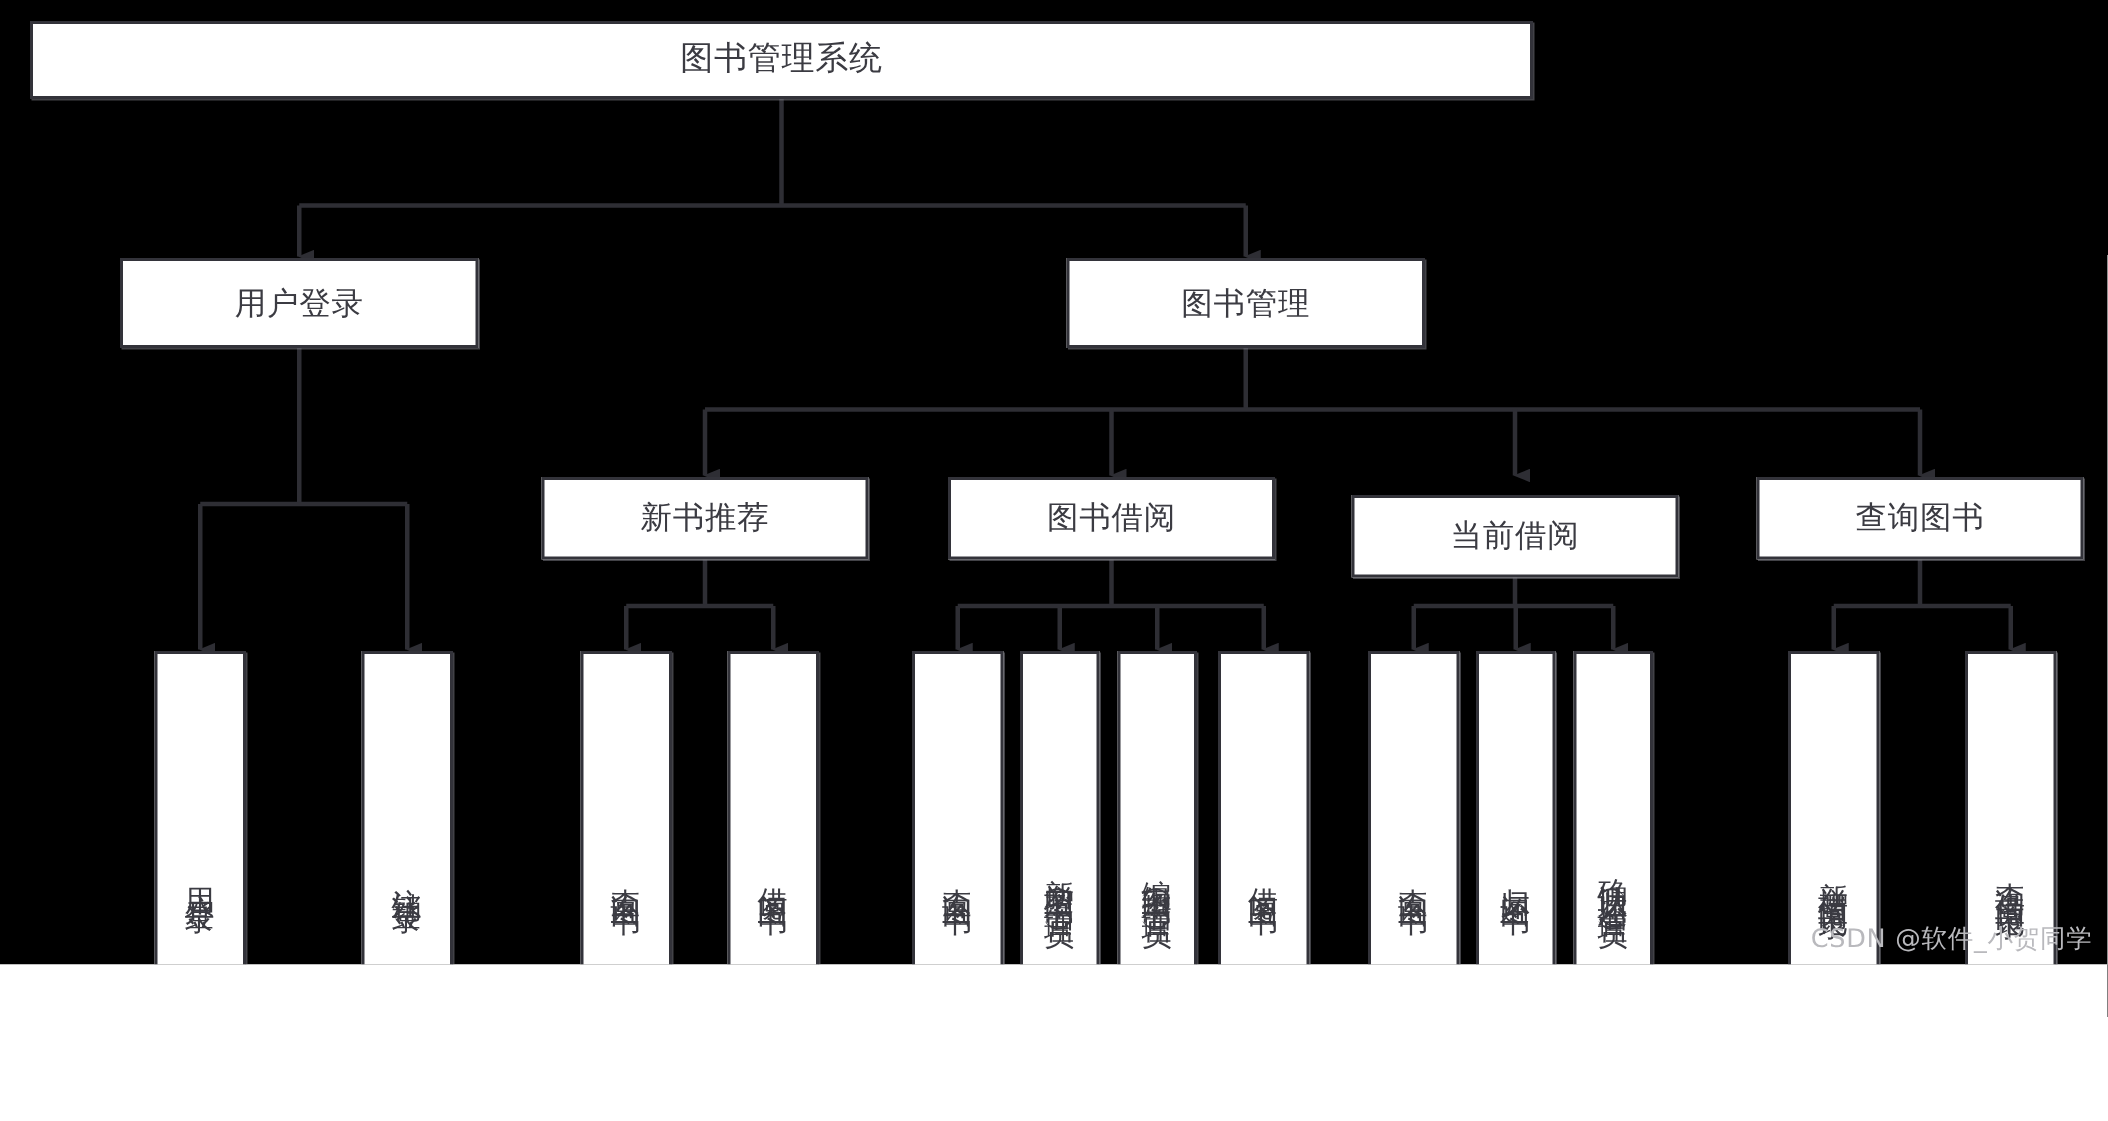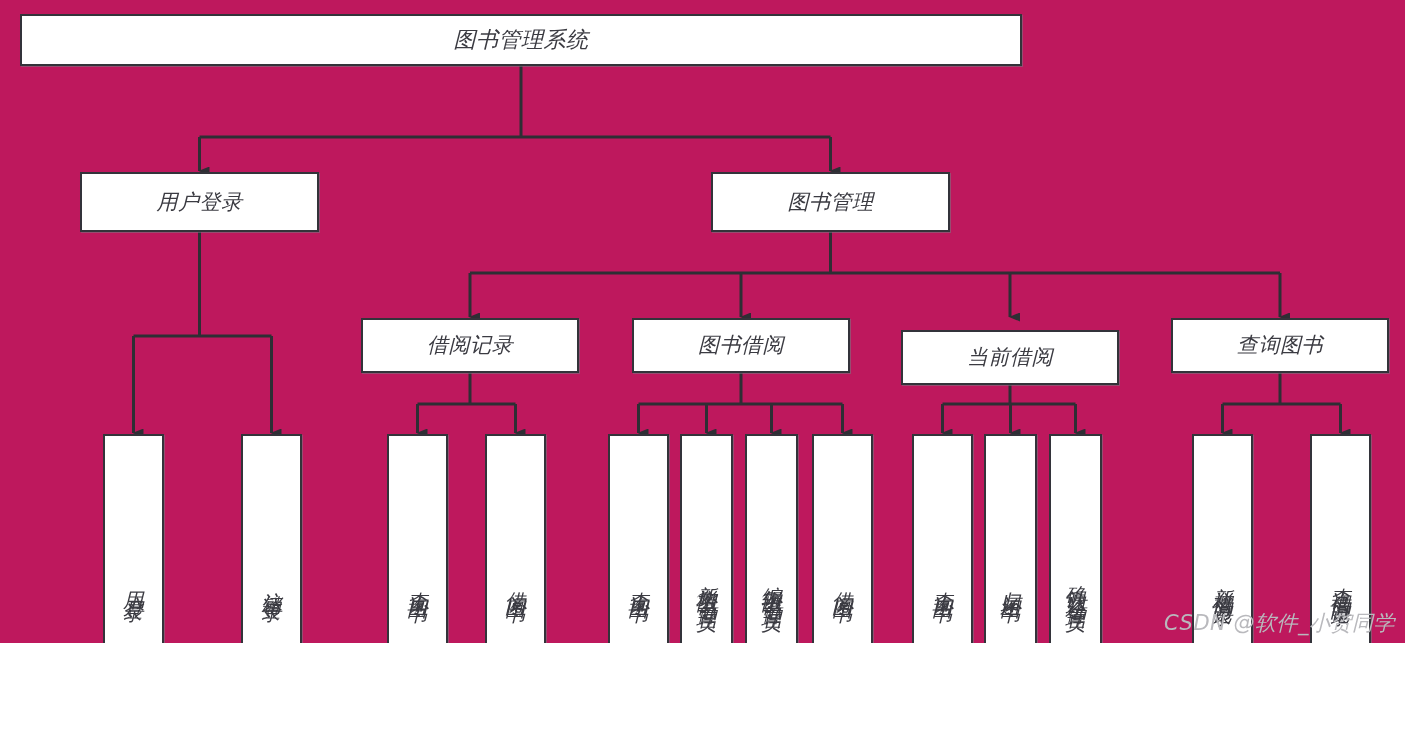--- a/index.html
+++ b/index.html
@@ -8,23 +8,22 @@
     padding: 0;
     background: #ffffff;
   }
   body {
     font-family: "DejaVu Sans", "Liberation Sans", sans-serif;
   }
   #diagram-root {
     position: relative;
     width: 1405px;
     height: 643px;
-    background: #be185d;
+    background: #000000;
     overflow: hidden;
-    font-style: italic;
   }
   #edge-layer {
     position: absolute;
     left: 0;
     top: 0;
     width: 1405px;
     height: 747px;
     pointer-events: none;
   }
   .node {
@@ -72,21 +71,21 @@
     justify-content: center;
   }
   .node.v.tall .label {
     align-items: flex-start;
     padding-top: 4px;
   }
   #watermark {
     position: absolute;
     right: 10px;
     bottom: 6px;
-    font-size: 21px;
+    font-size: 17px;
     color: #b9b9bd;
     letter-spacing: 0.5px;
     z-index: 5;
     font-family: "DejaVu Sans", "Liberation Sans", sans-serif;
     white-space: nowrap;
   }
 </style>
 </head>
 <body>
 
@@ -138,21 +137,21 @@
       <div class="node h root" id="node-root" style="left: 20px; top: 14px; width: 1002px; height: 52px;">
         <span class="label">图书管理系统</span>
       </div>
       <div class="node h " id="node-l1-0" style="left: 80px; top: 172px; width: 239px; height: 60px;">
         <span class="label">用户登录</span>
       </div>
       <div class="node h " id="node-l1-1" style="left: 711px; top: 172px; width: 239px; height: 60px; justify-content: center;">
         <span class="label">图书管理</span>
       </div>
       <div class="node h " id="node-l2-0" style="left: 361px; top: 318px; width: 218px; height: 55px;">
-        <span class="label">借阅记录</span>
+        <span class="label">新书推荐</span>
       </div>
       <div class="node h " id="node-l2-1" style="left: 632px; top: 318px; width: 218px; height: 55px;">
         <span class="label">图书借阅</span>
       </div>
       <div class="node h " id="node-l2-2" style="left: 901px; top: 330px; width: 218px; height: 55px;">
         <span class="label">当前借阅</span>
       </div>
       <div class="node h " id="node-l2-3" style="left: 1171px; top: 318px; width: 218px; height: 55px;">
         <span class="label">查询图书</span>
       </div>

